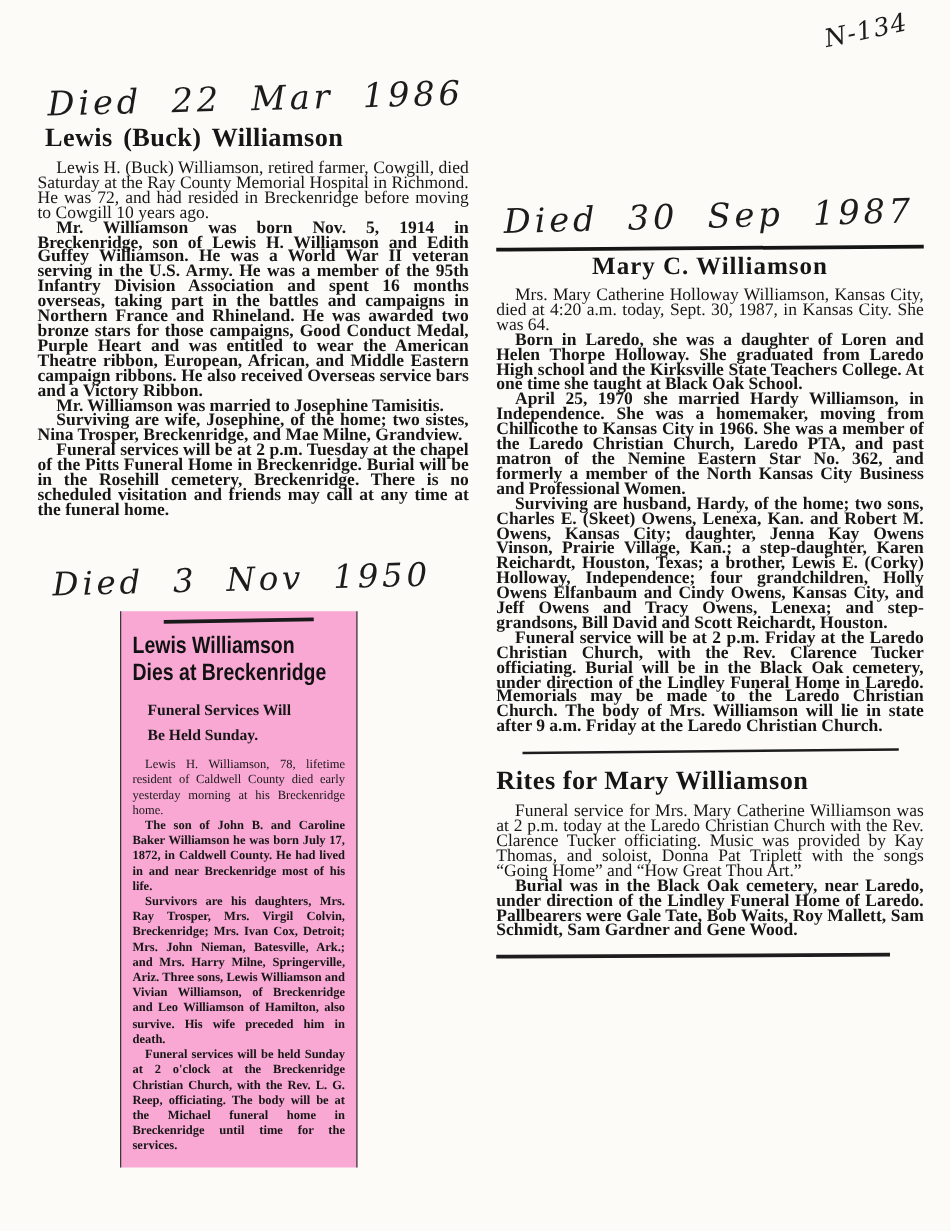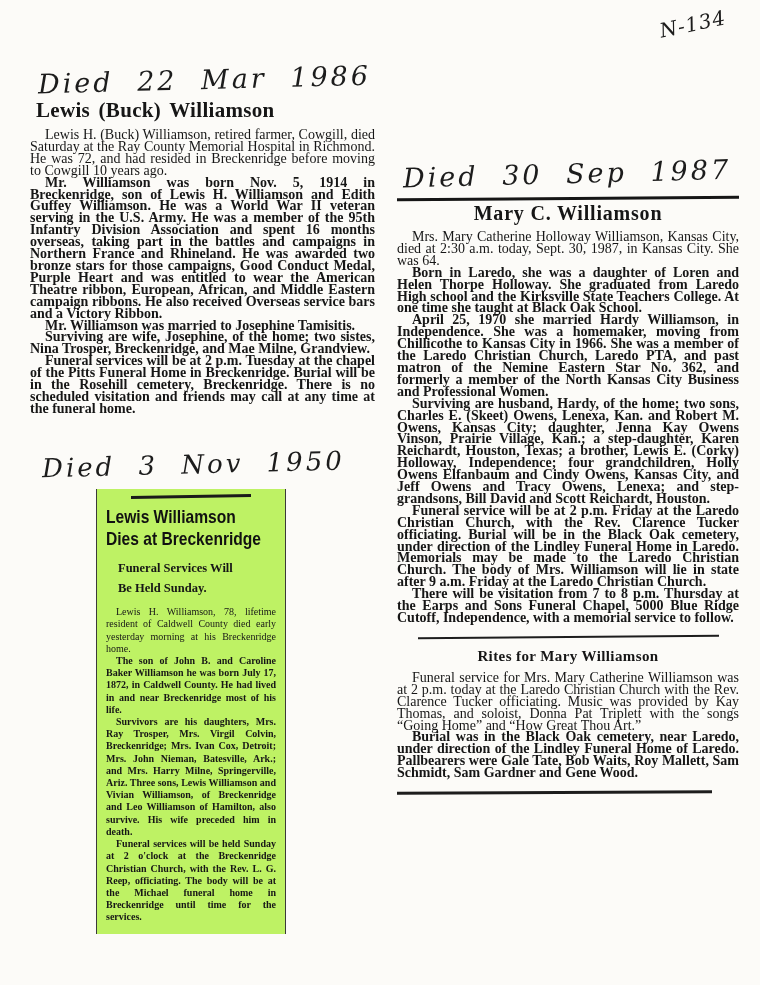--- a/index.html
+++ b/index.html
@@ -32,21 +32,21 @@
   }
   .obit-body p {
     margin:0; font-size:14px; line-height:11.9px;
     text-align:justify; text-indent:15px;
   }
 
   
   .clip-box {
     margin:10px 0 0 66px; width:170px;
     border-left:1.5px solid #3a3a3a; border-right:1.5px solid #3a3a3a;
-    padding:6px 9px 10px 9px; background:#bef264;
+    padding:6px 9px 10px 9px; background:#f9a8d4;
   }
   .clip-box-toprule { height:3px; background:#1a1a1a; width:120px; margin:0 auto 8px auto; transform:rotate(-1deg); }
   .box-headline {
     font-family:"Liberation Sans", sans-serif; font-weight:bold;
     font-size:19px; line-height:1.15; color:#111;
     transform:scaleX(0.82); transform-origin:left; white-space:nowrap;
   }
   .box-subhead {
     font-weight:bold; font-size:12.5px; line-height:1.55;
     margin:10px 0 8px 12px;
@@ -57,21 +57,21 @@
   }
   .box-body p + p, .obit-body p + p { margin-top:0;font-weight:bold; }
 
   
   .mary-toprule { height:3px; background:#161616; margin:8px 0 2px 0; transform:rotate(-0.4deg); }
   .headline-center {
     font-weight:bold; font-size:20px; text-align:center;
     letter-spacing:0.8px; margin:2px 0 6px 0;
   }
   .rites-headline {
-    font-weight:bold; font-size:15px; text-align:center;
+    font-weight:bold; font-size:21px; 
     letter-spacing:0.4px; margin:10px 0 7px 0;
   }
   .mid-rule { height:2px; background:#1d1d1d; width:88%; margin:12px auto 0 auto; transform:rotate(-0.5deg); }
   .bottom-rule { height:2.5px; background:#1d1d1d; width:92%; margin:12px 0 0 0; transform:rotate(-0.3deg); }
 
   .hw-row-1950 { margin:34px 0 0 12px; font-size:26px; }
   .hw-row-1987 { margin:0 0 0 6px; font-size:27px; }
   .hw-row-1986 { margin:0 0 0 8px; }
 </style>
 </head>
@@ -116,26 +116,25 @@
 
   <div class="col col-right">
 
     <div class="handwriting hw-row-1987">Died 30 Sep 1987</div>
 
     <div class="mary-toprule"></div>
 
     <div class="headline-center">Mary C. Williamson</div>
 
     <div class="obit-body">
-      <p>Mrs. Mary Catherine Holloway Williamson, Kansas City, died at 2:30 a.m. today, Sept. 30, 1987, in Kansas City. She was 64.</p>
+      <p>Mrs. Mary Catherine Holloway Williamson, Kansas City, died at 4:20 a.m. today, Sept. 30, 1987, in Kansas City. She was 64.</p>
       <p>Born in Laredo, she was a daughter of Loren and Helen Thorpe Holloway. She graduated from Laredo High school and the Kirksville State Teachers College. At one time she taught at Black Oak School.</p>
       <p>April 25, 1970 she married Hardy Williamson, in Independence. She was a homemaker, moving from Chillicothe to Kansas City in 1966. She was a member of the Laredo Christian Church, Laredo PTA, and past matron of the Nemine Eastern Star No. 362, and formerly a member of the North Kansas City Business and Professional Women.</p>
       <p>Surviving are husband, Hardy, of the home; two sons, Charles E. (Skeet) Owens, Lenexa, Kan. and Robert M. Owens, Kansas City; daughter, Jenna Kay Owens Vinson, Prairie Village, Kan.; a step-daughter, Karen Reichardt, Houston, Texas; a brother, Lewis E. (Corky) Holloway, Independence; four grandchildren, Holly Owens Elfanbaum and Cindy Owens, Kansas City, and Jeff Owens and Tracy Owens, Lenexa; and step-grandsons, Bill David and Scott Reichardt, Houston.</p>
       <p>Funeral service will be at 2 p.m. Friday at the Laredo Christian Church, with the Rev. Clarence Tucker officiating. Burial will be in the Black Oak cemetery, under direction of the Lindley Funeral Home in Laredo. Memorials may be made to the Laredo Christian Church. The body of Mrs. Williamson will lie in state after 9 a.m. Friday at the Laredo Christian Church.</p>
-      <p>There will be visitation from 7 to 8 p.m. Thursday at the Earps and Sons Funeral Chapel, 5000 Blue Ridge Cutoff, Independence, with a memorial service to follow.</p>
     </div>
 
     <div class="mid-rule"></div>
 
     <div class="rites-headline">Rites for Mary Williamson</div>
 
     <div class="obit-body">
       <p>Funeral service for Mrs. Mary Catherine Williamson was at 2 p.m. today at the Laredo Christian Church with the Rev. Clarence Tucker officiating. Music was provided by Kay Thomas, and soloist, Donna Pat Triplett with the songs “Going Home” and “How Great Thou Art.”</p>
       <p>Burial was in the Black Oak cemetery, near Laredo, under direction of the Lindley Funeral Home of Laredo. Pallbearers were Gale Tate, Bob Waits, Roy Mallett, Sam Schmidt, Sam Gardner and Gene Wood.</p>
     </div>

